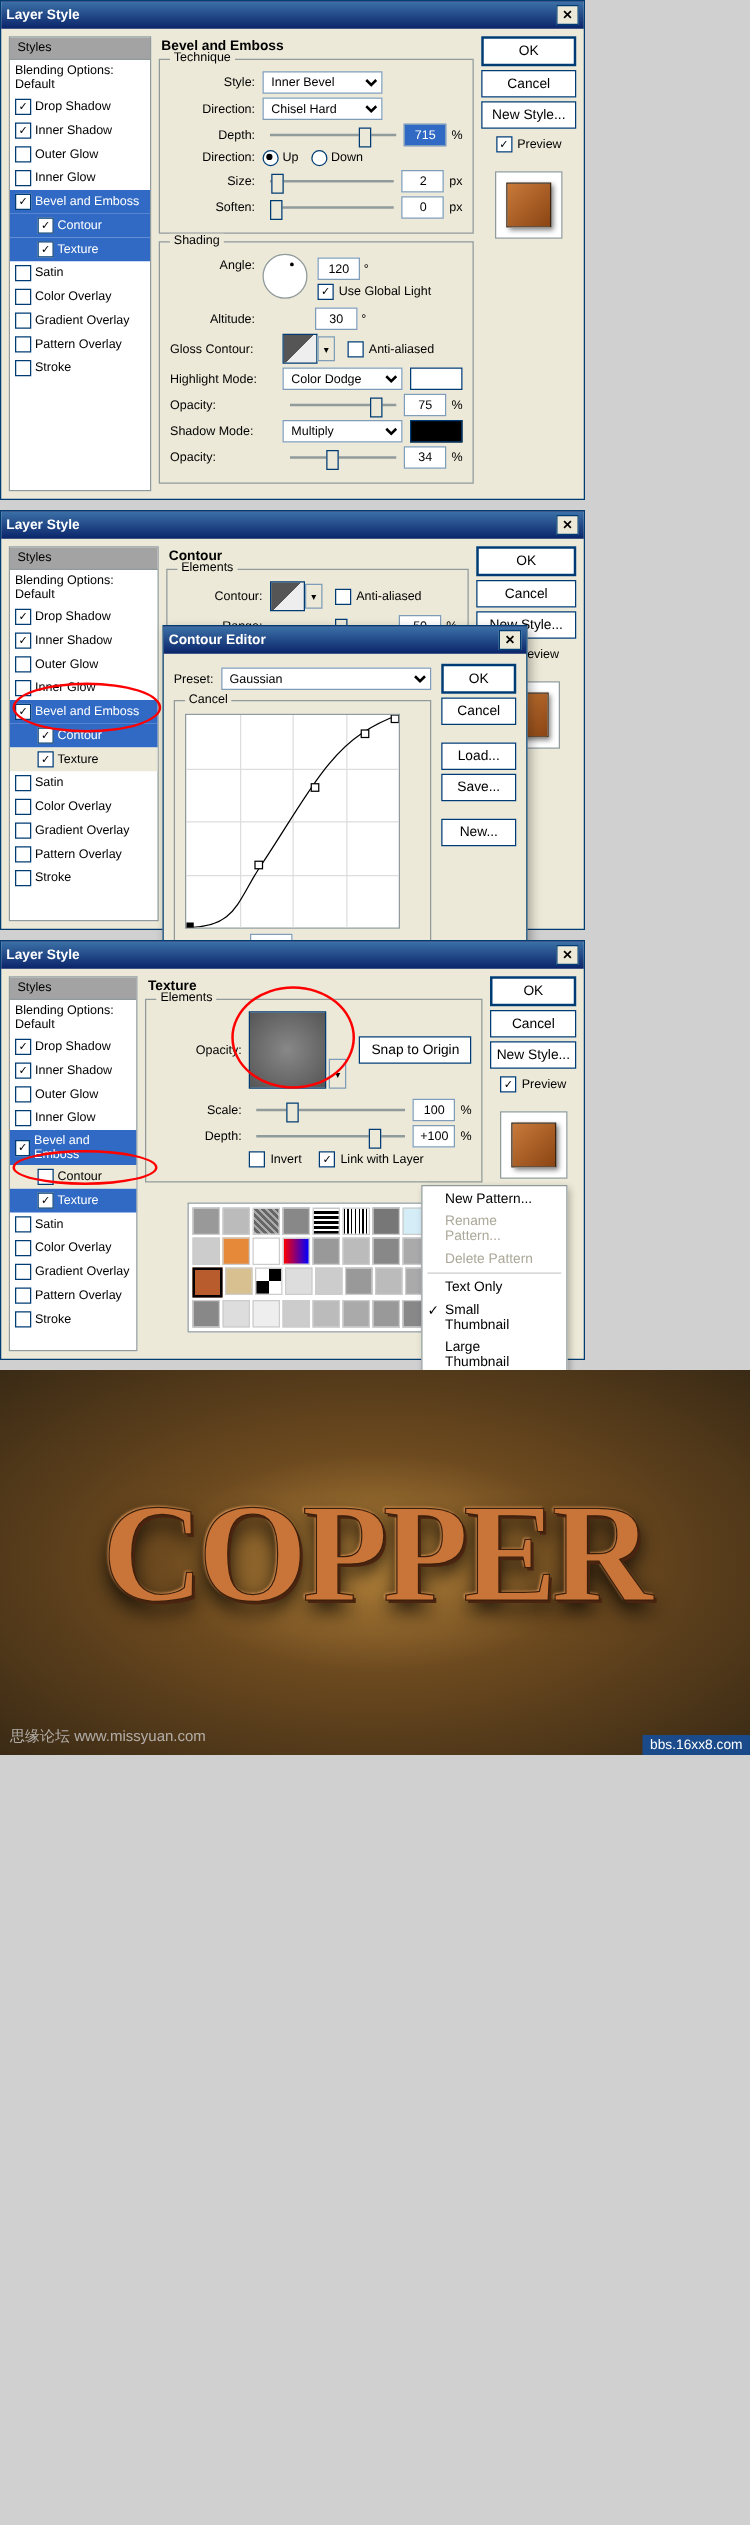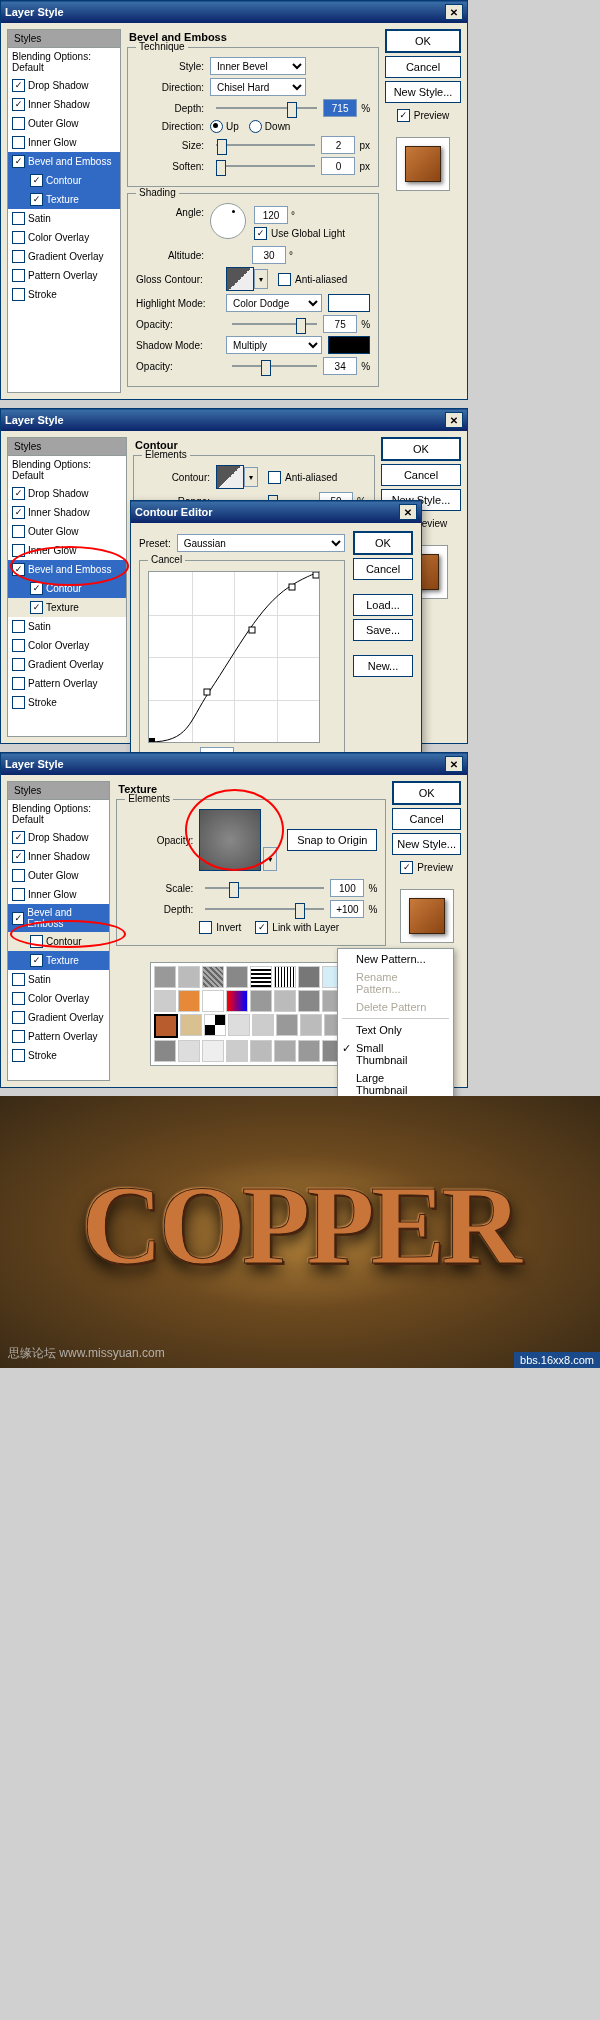--- a/index.html
+++ b/index.html
@@ -53,21 +53,21 @@
 
 .menu{position:absolute;background:#fff;border:1px solid #919B9C;font-size:11px;padding:1px 0;box-shadow:2px 2px 6px rgba(0,0,0,0.3);width:115px}
 .menu .mi{padding:3px 18px 3px 18px;position:relative}
 .menu .mi.dis{color:#aca899}
 .menu .mi.sel{background:#316AC5;color:#fff}
 .menu .mi.ck::before{content:"✓";position:absolute;left:4px}
 .menu hr{margin:2px 4px;border:none;border-top:1px solid #ccc}
 
 .redcirc{position:absolute;border:2px solid red;border-radius:50%;pointer-events:none}
 
-.copperimg{width:600px;height:272px;background:radial-gradient(ellipse at center,#b8863c 0%,#6d4a1f 40%,#3a2a15 100%);position:relative;overflow:hidden}
+.copperimg{width:600px;height:308px;background:radial-gradient(ellipse at center,#b8863c 0%,#6d4a1f 40%,#3a2a15 100%);position:relative;overflow:hidden}
 .coppertext{position:absolute;top:50%;left:50%;transform:translate(-50%,-55%);font-family:Georgia,'Times New Roman',serif;font-size:112px;font-weight:bold;letter-spacing:-4px;color:#c9753a;text-shadow:2px 2px 0 #4a2410,-1px -1px 2px #f4a460,0 8px 16px rgba(0,0,0,0.9);-webkit-text-stroke:1px #3a1f0a}
 .watermark{position:absolute;bottom:6px;left:8px;color:#ccc;font-size:12px;opacity:.8}
 .watermark2{position:absolute;bottom:0;right:0;background:#1a4a8a;color:#fff;font-size:11px;padding:2px 6px}
 </style>
 </head>
 <body>
 
 <div class="screenshot" style="width:468px;margin-left:0">
  <div class="dialog">
   <div class="titlebar">

